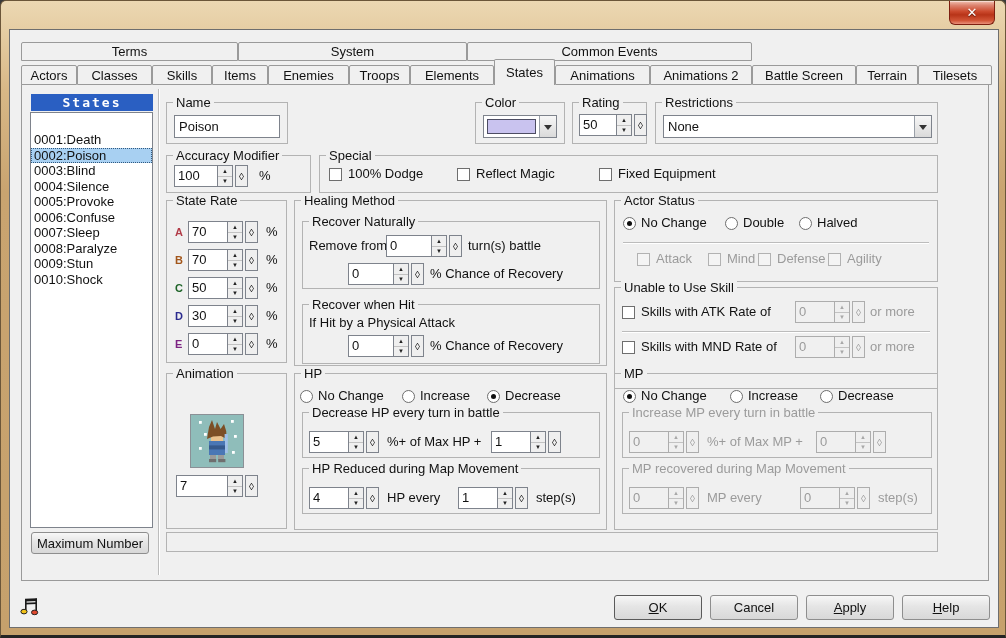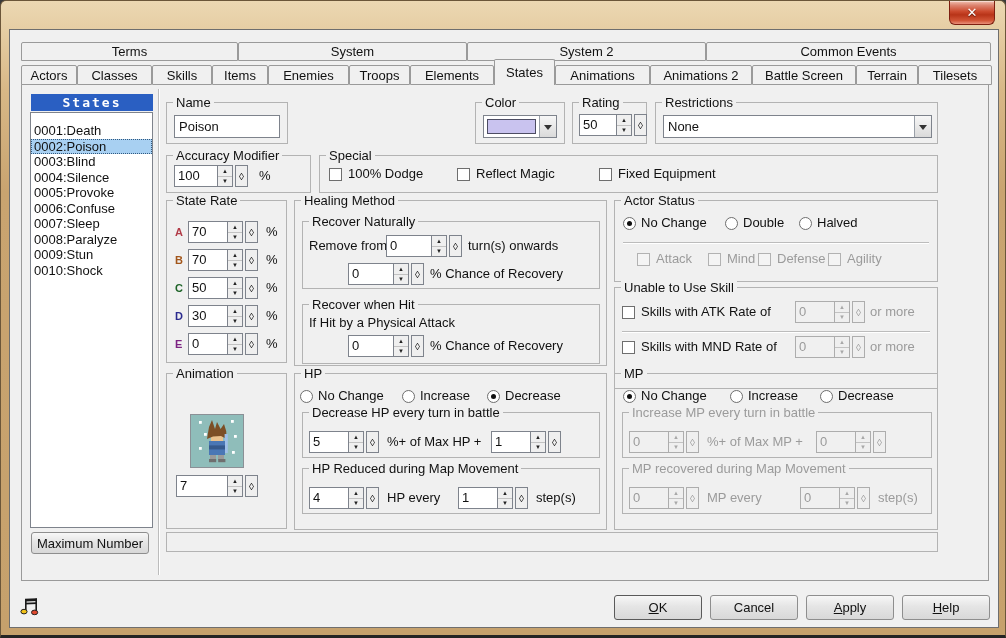--- a/index.html
+++ b/index.html
@@ -19,21 +19,21 @@
   .tabs1{position:absolute;left:20px;top:41px;height:19px;display:flex;}
   .t1{height:19px;border:1px solid #9a9a9a;border-radius:2px 2px 0 0;background:#f0f0f0;display:flex;align-items:center;justify-content:center;white-space:nowrap;cursor:pointer;}
   .tabs2{position:absolute;left:20px;top:58px;height:26px;display:flex;align-items:flex-end;z-index:5;}
   .t2{height:20px;border:1px solid #9a9a9a;border-radius:2px 2px 0 0;background:#f0f0f0;display:flex;align-items:center;justify-content:center;white-space:nowrap;cursor:pointer;}
   .t2.sel{height:26px;border-bottom:none;background:#f0f0f0;position:relative;z-index:6;}
   .panel{position:absolute;left:20px;top:82px;width:968px;height:498px;border:1px solid #9a9a9a;background:#f0f0f0;}
   .vsep{position:absolute;left:157px;top:88px;width:2px;height:486px;border-left:1px solid #bcbcbc;border-right:1px solid #fff;}
   
   .lsthead{position:absolute;left:30px;top:93px;width:122px;height:17px;color:#fff;text-align:center;line-height:17px;
     font-family:"DejaVu Sans Mono",monospace;font-weight:bold;font-size:13px;letter-spacing:2px;}
-  .listbox{position:absolute;left:29px;top:111px;width:123px;height:416px;background:#fff;border:1px solid #7e838c;padding-top:10px;overflow:hidden;}
+  .listbox{position:absolute;left:29px;top:111px;width:123px;height:416px;background:#fff;border:1px solid #7e838c;padding-top:19px;overflow:hidden;}
   .li{height:15.5px;line-height:15.5px;padding:0 3px;white-space:nowrap;cursor:pointer;}
   .li.sel{outline:1px dotted #31597f;outline-offset:-1px;}
   
   .gb{position:absolute;border:1px solid #b3b3b3;background:transparent;}
   .gbl{position:absolute;top:-8px;left:6px;background:#f0f0f0;padding:0 3px;line-height:15px;white-space:nowrap;}
   .txt{position:absolute;line-height:16px;white-space:nowrap;}
   .dis{color:#9b9b9b;}
   .input{position:absolute;background:#fff;border:1px solid #7e838c;padding:2px 4px;line-height:17px;}
   .combo{position:absolute;background:#fff;border:1px solid #7e838c;display:flex;align-items:stretch;cursor:pointer;}
   .combo-txt{flex:1;padding:2px 4px;white-space:nowrap;overflow:hidden;line-height:17px;}
@@ -70,23 +70,20 @@
 
   <div class="client"></div>
 
   <div class="tabs1">
     <div class="t1" style="width:217px">
         <span>Terms</span>
       </div>
     <div class="t1" style="width:229px">
         <span>System</span>
       </div>
-    <div class="t1" style="width:239px">
-        <span>System 2</span>
-      </div>
     <div class="t1" style="width:285px">
         <span>Common Events</span>
       </div>
   </div>
 
   <div class="tabs2">
     <div class="t2" style="width:56px">
         <span>Actors</span>
       </div>
     <div class="t2" style="width:75px">
@@ -263,21 +260,21 @@
       <span class="gbl">Recover Naturally</span>
       <span class="txt" style="left:6px;top:16px">Remove from</span>
       <span class="spin" style="left:83px;top:13px">
         <span class="spin-v" style="width:46px">0</span>
         <span class="spin-ud">
             <span class="up">▲</span>
             <span>▼</span>
           </span>
         <span class="spin-d">◊</span>
       </span>
-      <span class="txt" style="left:165px;top:16px">turn(s) onwards</span>
+      <span class="txt" style="left:165px;top:16px">turn(s) battle</span>
       <span class="spin" style="left:45px;top:41px">
         <span class="spin-v" style="width:46px">0</span>
         <span class="spin-ud">
             <span class="up">▲</span>
             <span>▼</span>
           </span>
         <span class="spin-d">◊</span>
       </span>
       <span class="txt" style="left:127px;top:44px">% Chance of Recovery</span>
     </div>

